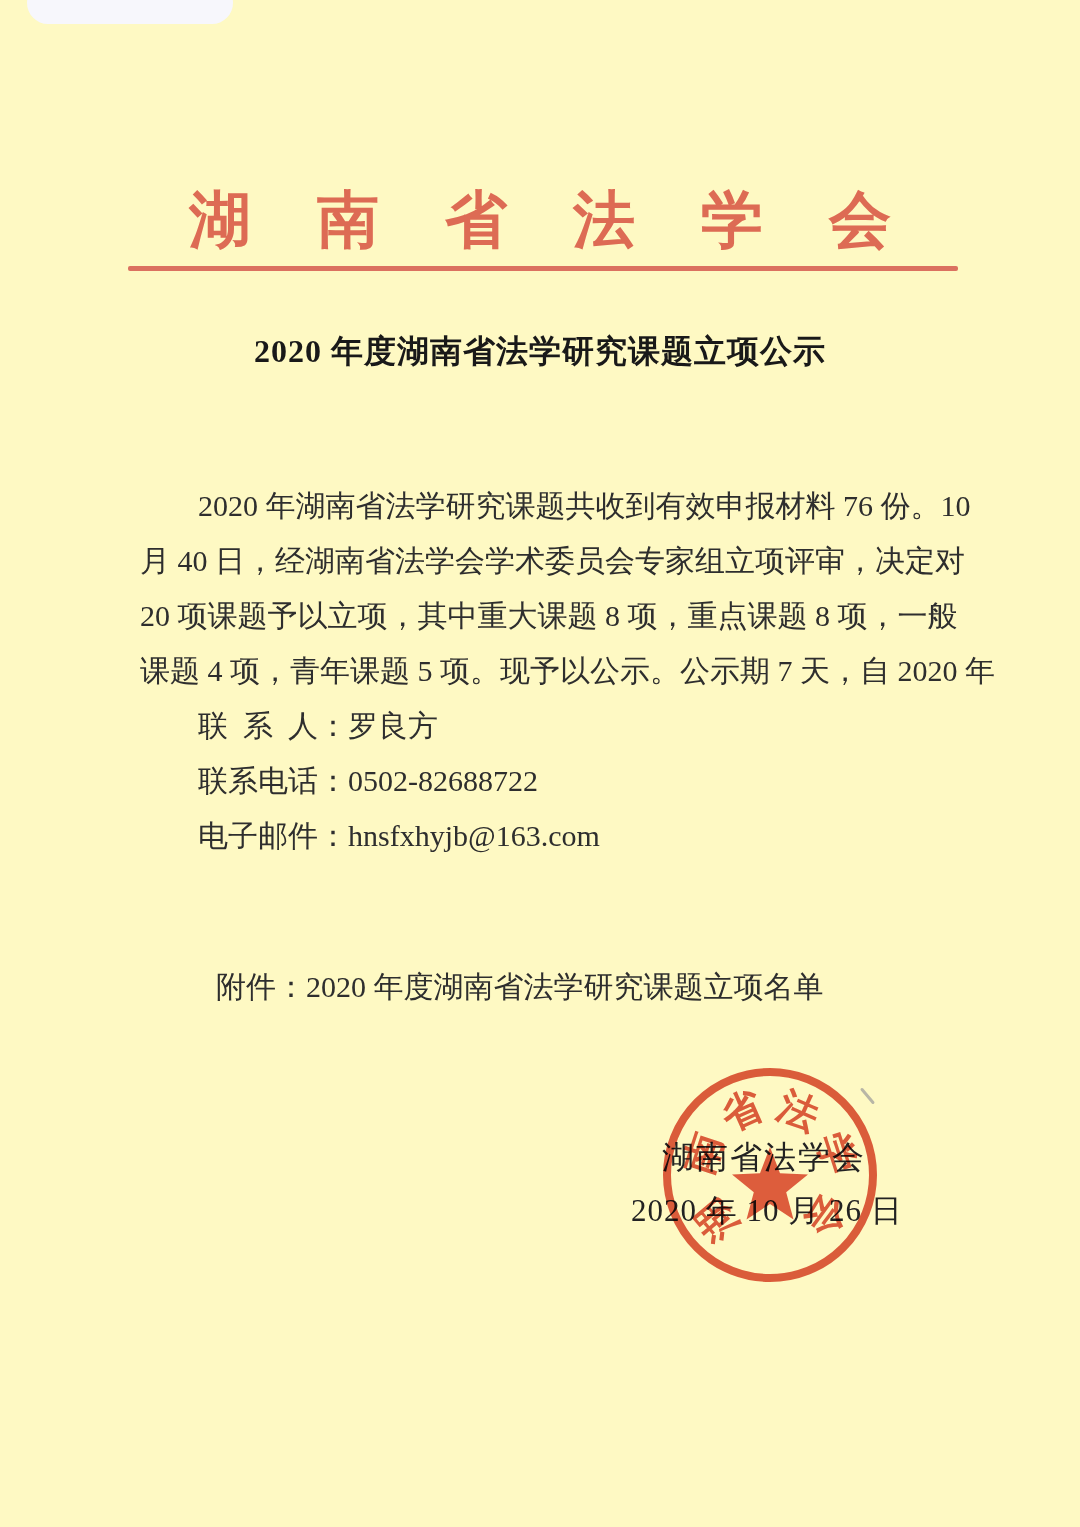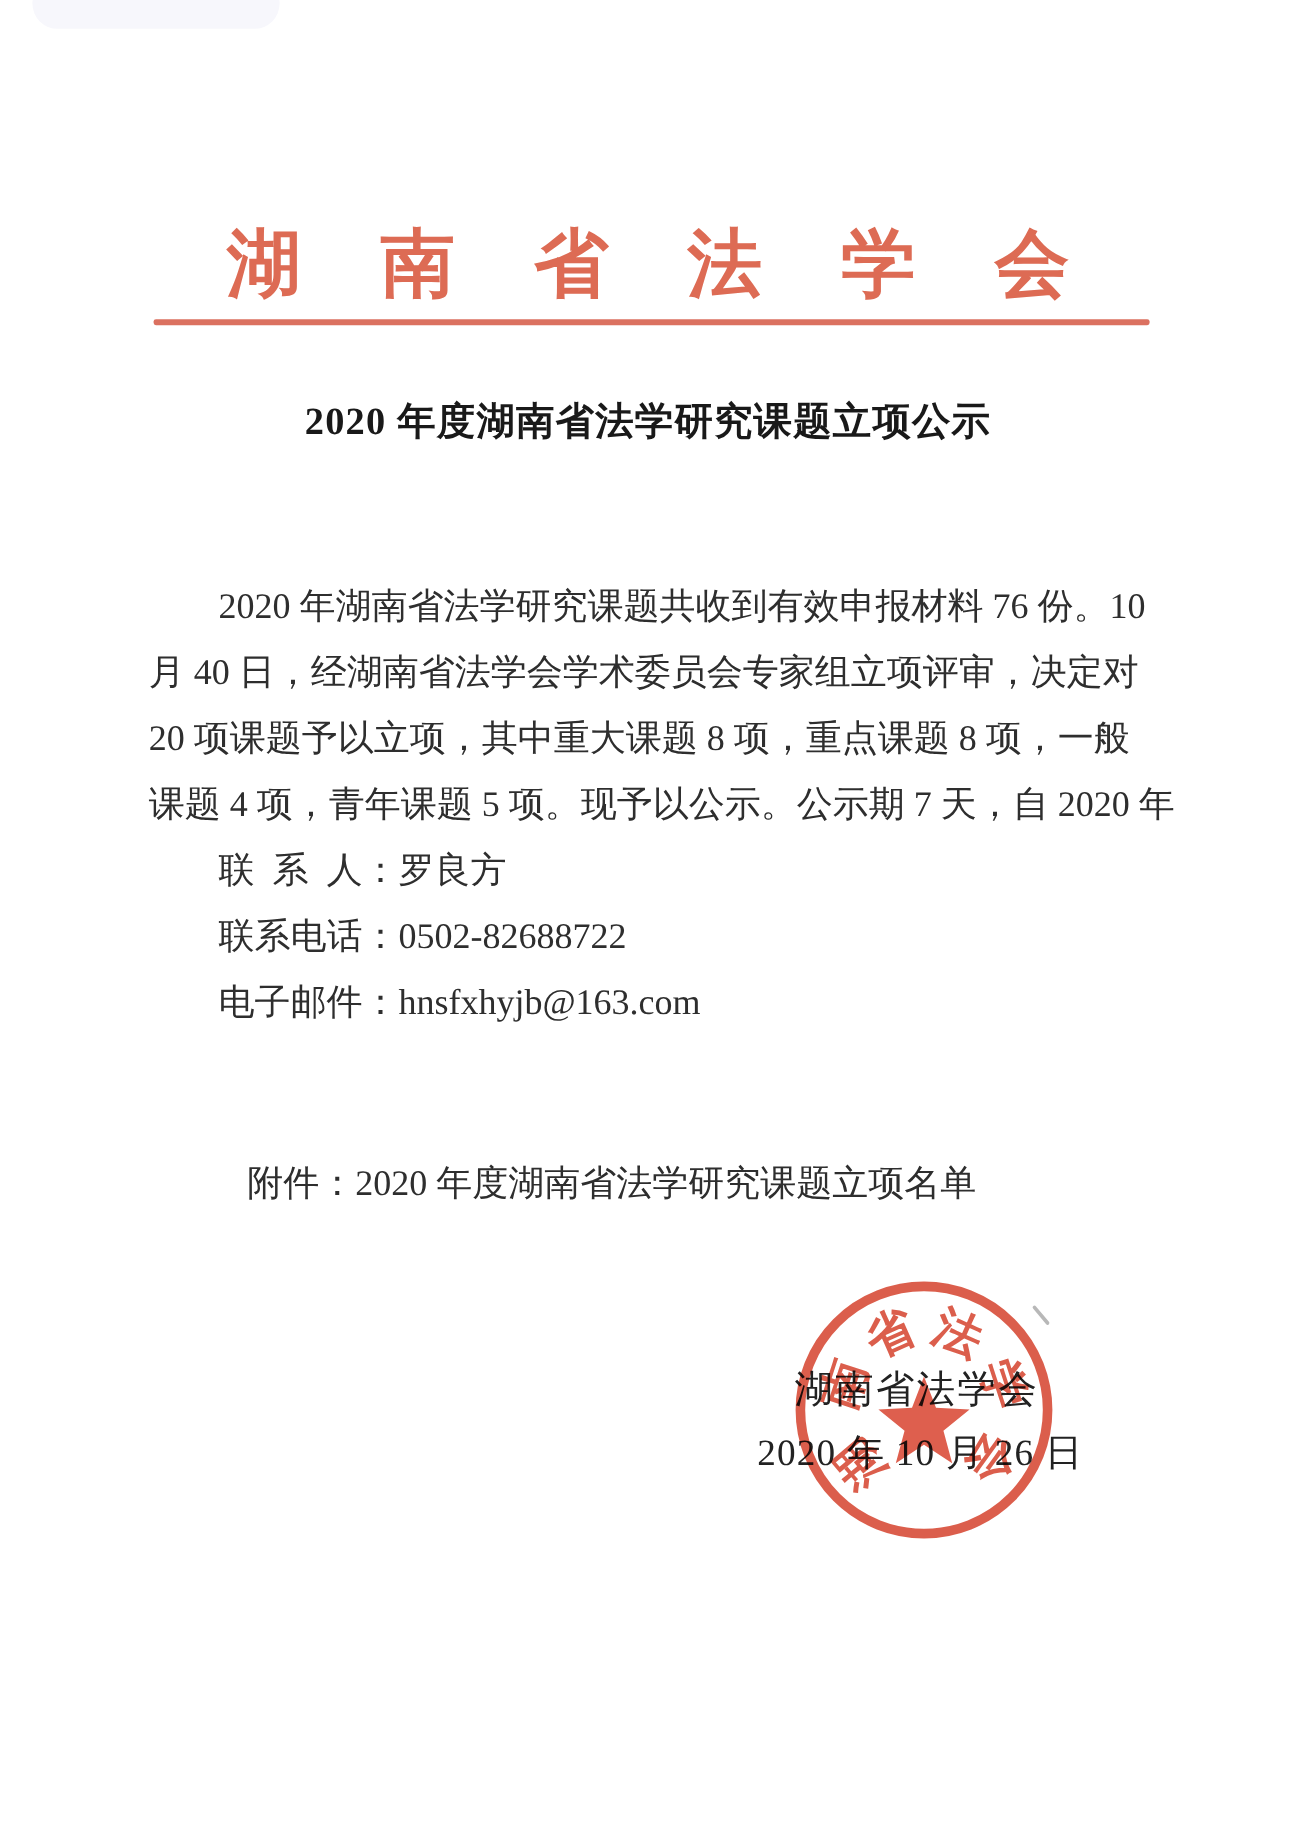--- a/index.html
+++ b/index.html
@@ -1,21 +1,21 @@
 <!DOCTYPE html>
 <html><head>
 <meta charset="utf-8">
 <style>
   html,body{margin:0;padding:0;}
   body{background:#e9e9e9;}
   .page{
     position:relative;
     width:1080px;height:1527px;
     margin:0 auto;
-    background:#ffffff;
+    background:#fef9c3;
     overflow:hidden;
     font-family:"Liberation Serif", serif;
     color:#2b2b2b;
   }
   .scan-artifact-rect{
     position:absolute;left:27px;top:-18px;width:206px;height:42px;
     background:#f7f7fc;border-radius:22px;
   }
   .scan-artifact-slash{
     position:absolute;left:866px;top:1086px;width:3px;height:20px;
@@ -32,29 +32,29 @@
     position:absolute;left:128px;top:266px;width:830px;height:5px;
     border-radius:2px;
   }
   .doc-title{
     position:absolute;top:330px;left:0;width:100%;
     text-align:center;
     font-size:32px;font-weight:bold;color:#191919;
     letter-spacing:1px;white-space:nowrap;
   }
   .body-text{
-    position:absolute;left:124px;top:478px;width:816px;
+    position:absolute;left:140px;top:478px;width:816px;
     font-size:30px;color:#2e2e2e;
   }
   .body-line{
     height:55px;line-height:55px;white-space:pre;
   }
   .body-line.indent{padding-left:58px;}
   .attachment{
-    position:absolute;left:206px;top:966px;
+    position:absolute;left:216px;top:966px;
     font-size:30px;color:#2e2e2e;white-space:pre;line-height:42px;
   }
   .signature-org{
     position:absolute;left:662px;top:1136px;
     font-size:32px;color:#222;letter-spacing:2px;white-space:nowrap;
   }
   .signature-date{
     position:absolute;left:631px;top:1190px;
     font-size:31px;color:#222;letter-spacing:1px;white-space:nowrap;
   }

